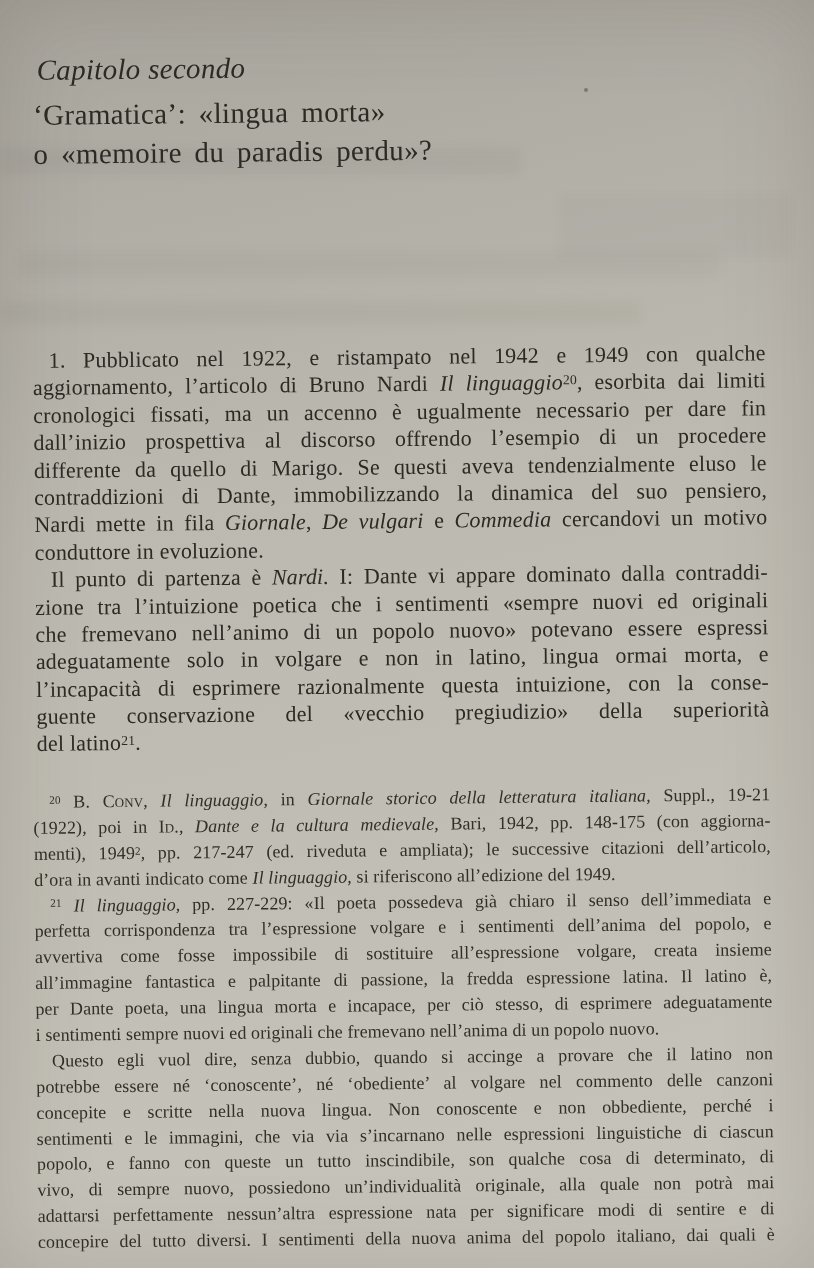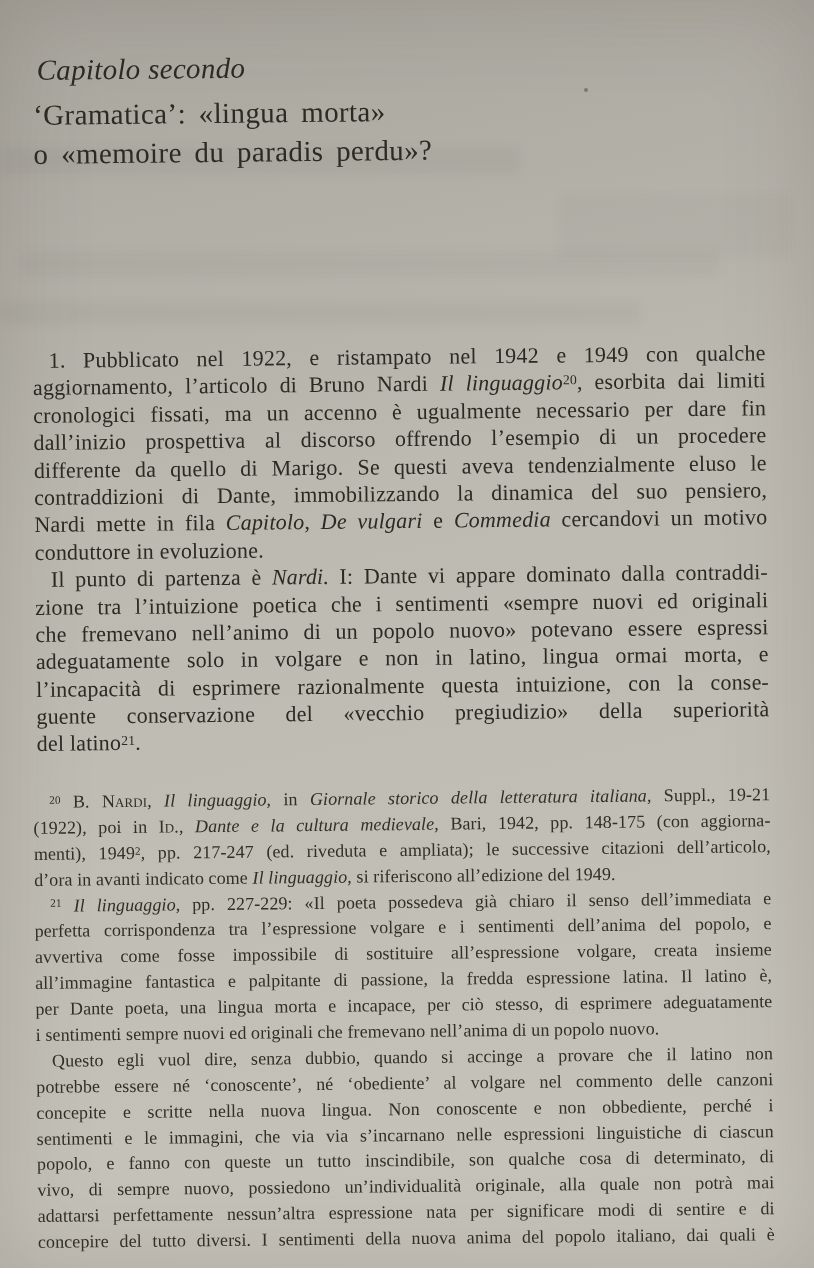--- a/index.html
+++ b/index.html
@@ -76,37 +76,37 @@
     </div>
 
     <div class="bodytext">
         <div class="para">
           <div class="line j ind">1. Pubblicato nel 1922, e ristampato nel 1942 e 1949 con qualche</div>
           <div class="line j">aggiornamento, l’articolo di Bruno Nardi <i>Il linguaggio</i><sup>20</sup>, esorbita dai limiti</div>
           <div class="line j">cronologici fissati, ma un accenno è ugualmente necessario per dare fin</div>
           <div class="line j">dall’inizio prospettiva al discorso offrendo l’esempio di un procedere</div>
           <div class="line j">differente da quello di Marigo. Se questi aveva tendenzialmente eluso le</div>
           <div class="line j">contraddizioni di Dante, immobilizzando la dinamica del suo pensiero,</div>
-          <div class="line j">Nardi mette in fila <i>Capitolo</i>, <i>De vulgari</i> e <i>Commedia</i> cercandovi un motivo</div>
+          <div class="line j">Nardi mette in fila <i>Giornale</i>, <i>De vulgari</i> e <i>Commedia</i> cercandovi un motivo</div>
           <div class="line">conduttore in evoluzione.</div>
         </div>
         <div class="para">
           <div class="line j ind">Il punto di partenza è <i>Nardi.</i> I: Dante vi appare dominato dalla contraddi-</div>
           <div class="line j">zione tra l’intuizione poetica che i sentimenti «sempre nuovi ed originali</div>
           <div class="line j">che fremevano nell’animo di un popolo nuovo» potevano essere espressi</div>
           <div class="line j">adeguatamente solo in volgare e non in latino, lingua ormai morta, e</div>
           <div class="line j">l’incapacità di esprimere razionalmente questa intuizione, con la conse-</div>
           <div class="line j">guente conservazione del «vecchio pregiudizio» della superiorità</div>
           <div class="line">del latino<sup>21</sup>.</div>
         </div>
       </div>
 
     <div class="footnotes">
         <div class="para">
-          <div class="line j ind"><sup>20</sup> B. <span class="sc">Nardi</span>, <i>Il linguaggio</i>, in <i>Giornale storico della letteratura italiana</i>, Suppl., 19-21</div>
+          <div class="line j ind"><sup>20</sup> B. <span class="sc">Conv</span>, <i>Il linguaggio</i>, in <i>Giornale storico della letteratura italiana</i>, Suppl., 19-21</div>
           <div class="line j">(1922), poi in <span class="sc">Id</span>., <i>Dante e la cultura medievale</i>, Bari, 1942, pp. 148-175 (con aggiorna-</div>
           <div class="line j">menti), 1949<sup>2</sup>, pp. 217-247 (ed. riveduta e ampliata); le successive citazioni dell’articolo,</div>
           <div class="line">d’ora in avanti indicato come <i>Il linguaggio</i>, si riferiscono all’edizione del 1949.</div>
         </div>
         <div class="para">
           <div class="line j ind"><sup>21</sup> <i>Il linguaggio</i>, pp. 227-229: «Il poeta possedeva già chiaro il senso dell’immediata e</div>
           <div class="line j">perfetta corrispondenza tra l’espressione volgare e i sentimenti dell’anima del popolo, e</div>
           <div class="line j">avvertiva come fosse impossibile di sostituire all’espressione volgare, creata insieme</div>
           <div class="line j">all’immagine fantastica e palpitante di passione, la fredda espressione latina. Il latino è,</div>
           <div class="line j">per Dante poeta, una lingua morta e incapace, per ciò stesso, di esprimere adeguatamente</div>

